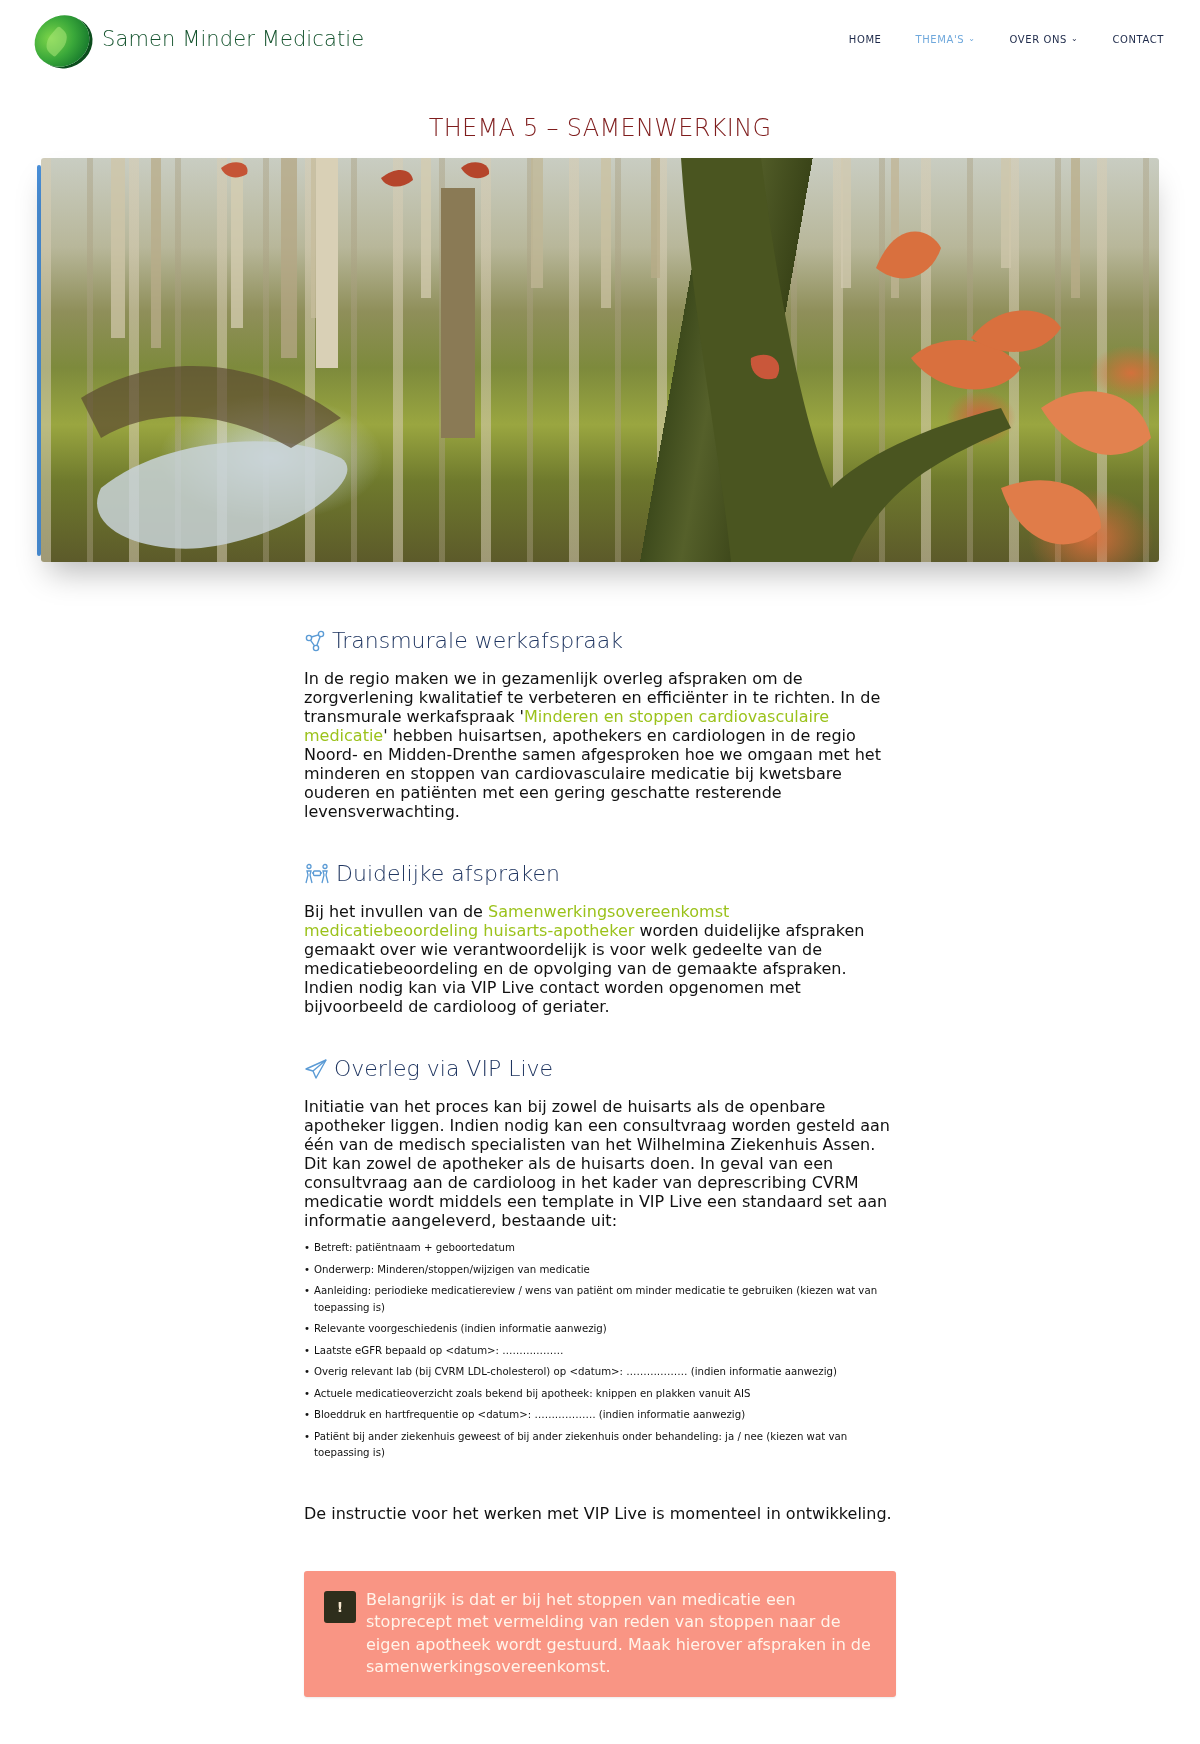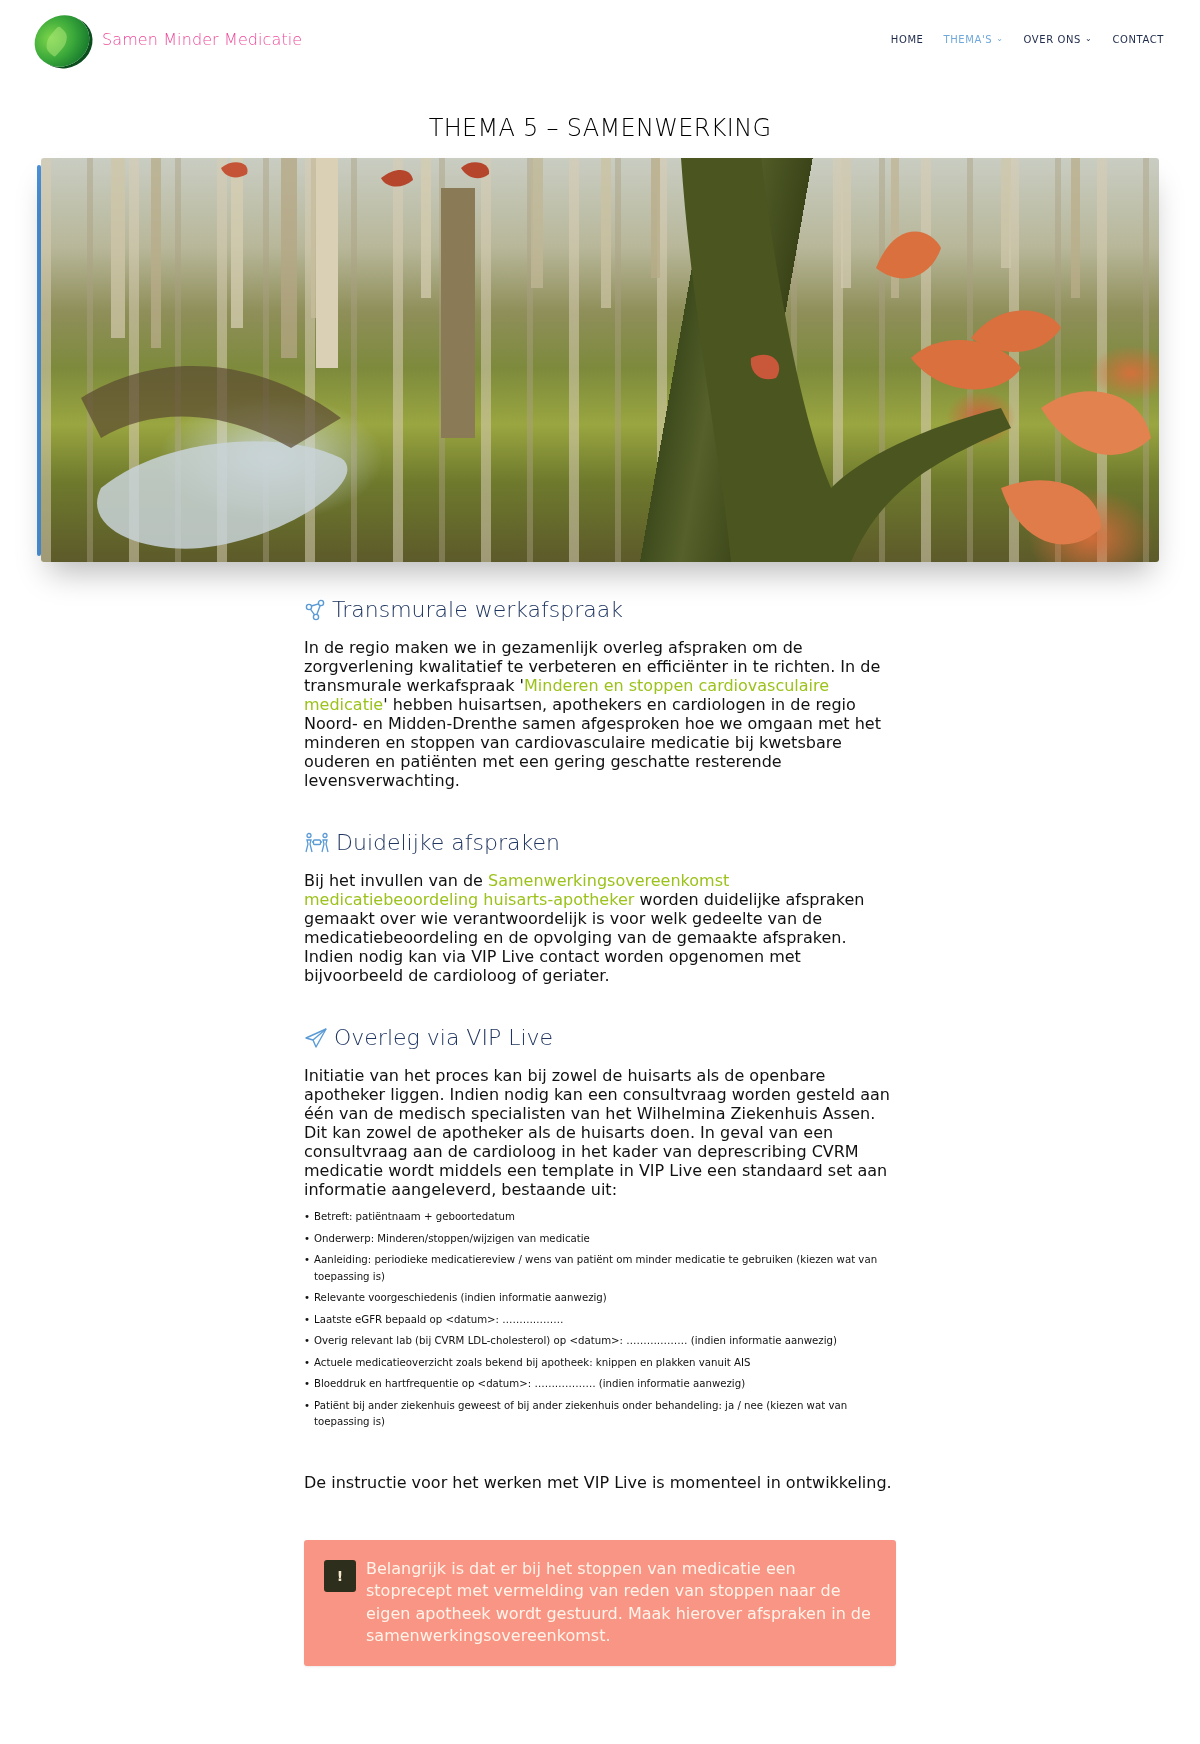--- a/index.html
+++ b/index.html
@@ -8,49 +8,49 @@
 
   
   .header { height: 78px; display: flex; align-items: center; justify-content: space-between; padding: 0 36px 0 32px; }
   .brand { display: flex; align-items: center; gap: 10px; }
   .logo { width: 60px; height: 58px; position: relative; }
   .logo .pill { position: absolute; left: 2px; top: 6px; width: 56px; height: 50px; border-radius: 50%;
     background: radial-gradient(ellipse at 35% 35%, #7ed64a 0%, #3aa83a 45%, #1b7f2e 75%, #0e5a22 100%);
     transform: rotate(-28deg); box-shadow: 2px 3px 0 #0c4d1d; }
   .logo .pill:after { content: ""; position: absolute; left: 10px; top: 14px; width: 26px; height: 18px;
     border-radius: 60% 10% 60% 10%; background: rgba(170,230,120,.55); transform: rotate(-20deg); }
-  .brand-name { font-family: "DejaVu Sans", sans-serif; font-size: 16px; color: #ec4899; font-weight: 300; letter-spacing: 0.1px; }
-  .nav { display: flex; gap: 20px; align-items: center; }
+  .brand-name { font-family: "DejaVu Sans", sans-serif; font-size: 21px; color: #14532d; font-weight: 300; letter-spacing: 0.1px; }
+  .nav { display: flex; gap: 34px; align-items: center; }
   .nav a { font-size: 10px; letter-spacing: 0.6px; color: #1e2a4a; text-decoration: none; text-transform: uppercase; display: flex; align-items: center; gap: 4px; }
   .nav a.active { color: #6fa8dc; }
   .nav .chev { font-size: 8px; display: inline-block; transform: translateY(-1px); }
 
   
-  .page-title { text-align: center; font-size: 24px; font-weight: 300; color: #000000; margin-top: 36px; letter-spacing: 0.3px; }
+  .page-title { text-align: center; font-size: 24px; font-weight: 300; color: #7f1d1d; margin-top: 36px; letter-spacing: 0.3px; }
 
   
   .hero-wrap { margin: 16px auto 0; width: 1118px; position: relative; }
   .hero-accent { position: absolute; left: -4px; top: 7px; bottom: 6px; width: 4px; background: #4a90d9; border-radius: 2px; }
   .hero { width: 1118px; height: 404px; border-radius: 3px; overflow: hidden; position: relative;
     box-shadow: 0 18px 30px -8px rgba(0,0,0,0.28);
     background:
       radial-gradient(ellipse 90px 70px at 1050px 380px, rgba(220,110,60,.9), rgba(220,110,60,0) 70%),
       radial-gradient(ellipse 60px 40px at 1090px 215px, rgba(220,110,60,.9), rgba(220,110,60,0) 70%),
       radial-gradient(ellipse 70px 60px at 930px 460px, rgba(220,110,60,.9), rgba(220,110,60,0) 70%),
       radial-gradient(ellipse 50px 40px at 940px 260px, rgba(210,95,60,.95), rgba(210,95,60,0) 70%),
       radial-gradient(ellipse 30px 20px at 700px 200px, rgba(200,80,50,.8), rgba(200,80,50,0) 70%),
       linear-gradient(100deg, transparent 0 660px, #3d4a1c 660px, #55602a 700px, #3a4418 760px, transparent 760px),
       radial-gradient(ellipse 160px 90px at 230px 300px, rgba(210,220,225,.9), rgba(180,190,195,0) 70%),
       repeating-linear-gradient(90deg, rgba(215,205,180,.55) 0 10px, transparent 10px 46px, rgba(170,160,130,.45) 46px 52px, transparent 52px 88px),
       linear-gradient(180deg, #c9cdc2 0%, #b8b79a 22%, #8f8f5a 38%, #7d8a3c 52%, #9aa640 66%, #6f7a2d 80%, #5c5a2a 100%);
   }
   .hero svg { position: absolute; inset: 0; }
 
   
-  .content { width: 592px; margin: 35px auto 0; margin-left: 304px; }
+  .content { width: 592px; margin: 66px auto 0; margin-left: 304px; }
   .section-title { display: flex; align-items: center; gap: 6px; font-size: 22px; font-weight: 300; color: #1f3560; margin-bottom: 16px; }
   .section-title svg { flex: none; }
   p { font-size: 16px; line-height: 19px; color: #111; margin-bottom: 10px; }
   a.inline-link { color: #9bc21b; text-decoration: none; }
   .section { margin-bottom: 40px; }
   ul.bullets { list-style: none; margin: 8px 0 0 0; }
   ul.bullets li { position: relative; padding-left: 10px; font-size: 10.2px; line-height: 16.5px; margin-bottom: 5px; color: #111; }
   ul.bullets li:before { content: "•"; position: absolute; left: 0; top: 0; }
   .instruction { margin-top: 42px; }
 

